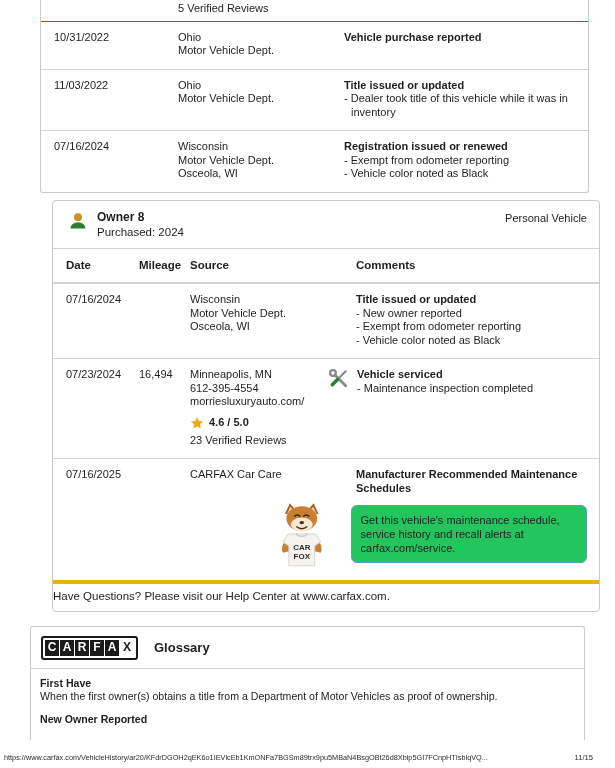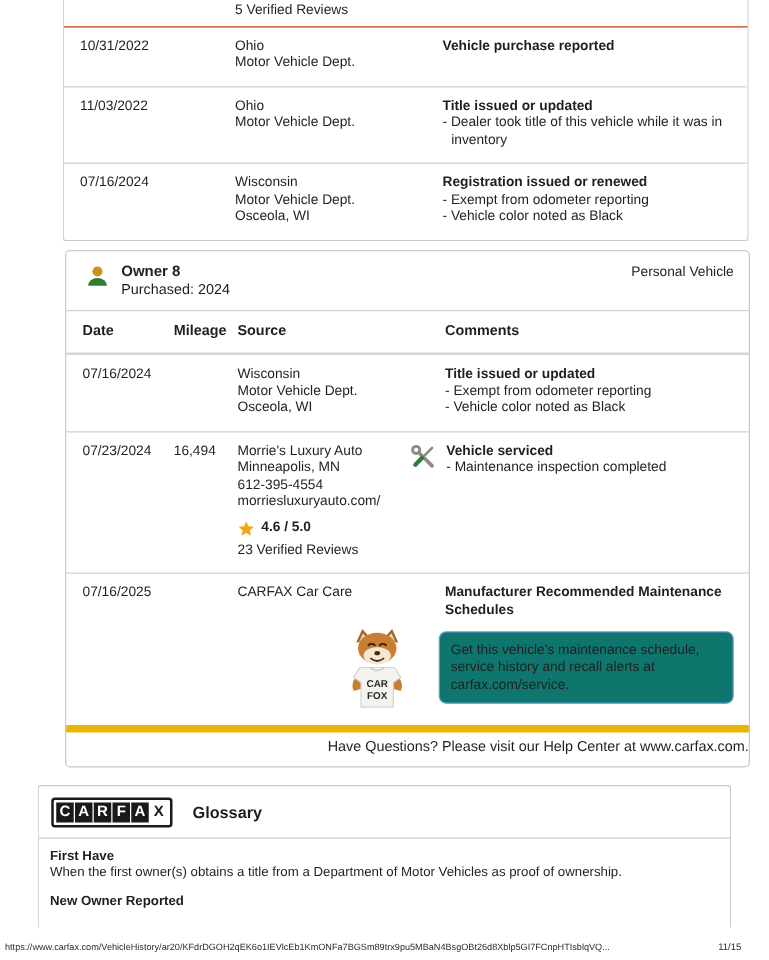--- a/index.html
+++ b/index.html
@@ -16,21 +16,21 @@
     column-gap:0;
   }
   .trow + .trow{border-top:1px solid #d2d2d2;}
   .cell{min-width:0;}
   .c-title{font-weight:bold;}
   .citem{padding-left:7px;text-indent:-7px;}
   .srcline{white-space:nowrap;}
   .head-row{font-weight:bold;font-size:11.5px;padding:10px 12px 10px 13px;}
   
   .top-table{
-    margin-left:50px;width:549px;box-sizing:border-box;
+    margin-left:40px;width:549px;box-sizing:border-box;
     border:1px solid #c9c9c9;border-top:none;border-radius:0 0 3px 3px;
   }
   .partial-row{padding:2px 12px 5px 13px;display:grid;grid-template-columns:73px 51px 166px 1fr;}
   .partial-row + .trow{border-top:1px solid #c2410c;}
   
   .owner-panel{
     margin:7px 0 0 52px;width:548px;box-sizing:border-box;
     border:1px solid #c9c9c9;border-radius:4px;
   }
   .owner-head{display:flex;align-items:flex-start;padding:9px 12px 8px 13px;}
@@ -41,24 +41,24 @@
   .otable{border-top:1px solid #d2d2d2;}
   .otable .head-row{border-bottom:1px solid #d2d2d2;}
   .rating-line{display:flex;align-items:flex-start;gap:5px;margin-top:7px;font-weight:bold;}
   .reviews-line{margin-top:4px;}
   .cmt-with-icon{display:flex;gap:7px;}
   .cmt-with-icon .tool-ico{flex:0 0 auto;margin-left:-29px;margin-top:-1px;}
   
   .fox-row{display:flex;align-items:flex-end;gap:18px;margin:6px 0 2px 205px;}
   .callout{
     width:238px;box-sizing:border-box;border:1.5px solid #5b9bd5;border-radius:6px;
-    padding:7px 9px;font-size:11px;line-height:14px;background:#0f766e;margin-bottom:4px;
+    padding:7px 9px;font-size:11px;line-height:14px;background:#22c55e;margin-bottom:4px;
   }
   .help-line{
-    border-top:6px solid #eab308;text-align:right;
+    border-top:4px solid #eab308;text-align:left;
     font-size:11.5px;padding:6px 0 7px 0;
   }
   
   .glossary{
     margin:14px 0 0 30px;width:555px;box-sizing:border-box;
     border:1px solid #c9c9c9;border-bottom:none;border-radius:3px 3px 0 0;
   }
   .gloss-head{display:flex;align-items:center;gap:16px;padding:9px 10px 8px 10px;border-bottom:1px solid #cfcfcf;}
   .gloss-title{font-weight:bold;font-size:13px;}
   .carfax-logo{display:flex;gap:1px;border:2px solid #1a1a1a;border-radius:3px;padding:2px;background:#fff;}
@@ -156,30 +156,30 @@
       <div class="trow">
         <div class="cell">07/16/2024</div>
         <div class="cell"></div>
         <div class="cell">
           <div class="srcline">Wisconsin</div>
           <div class="srcline">Motor Vehicle Dept.</div>
           <div class="srcline">Osceola, WI</div>
         </div>
         <div class="cell">
           <div class="c-title">Title issued or updated</div>
+          <div class="citem">- New owner reported</div>
           <div class="citem">- Exempt from odometer reporting</div>
           <div class="citem">- Vehicle color noted as Black</div>
         </div>
       </div>
 
       <div class="trow">
         <div class="cell">07/23/2024</div>
         <div class="cell">16,494</div>
         <div class="cell">
-          <div class="srcline">Morrie's Luxury Auto</div>
           <div class="srcline">Minneapolis, MN</div>
           <div class="srcline">612-395-4554</div>
           <div class="srcline">morriesluxuryauto.com/</div>
           <div class="rating-line">
             <svg width="14" height="14" viewBox="0 0 24 24">
               <path d="M12 1.8 L15.1 8.6 L22.5 9.3 L17 14.3 L18.6 21.6 L12 17.8 L5.4 21.6 L7 14.3 L1.5 9.3 L8.9 8.6 Z" fill="#F2A71B"></path>
             </svg>
             <span>4.6 / 5.0</span>
           </div>
           <div class="reviews-line">23 Verified Reviews</div>

